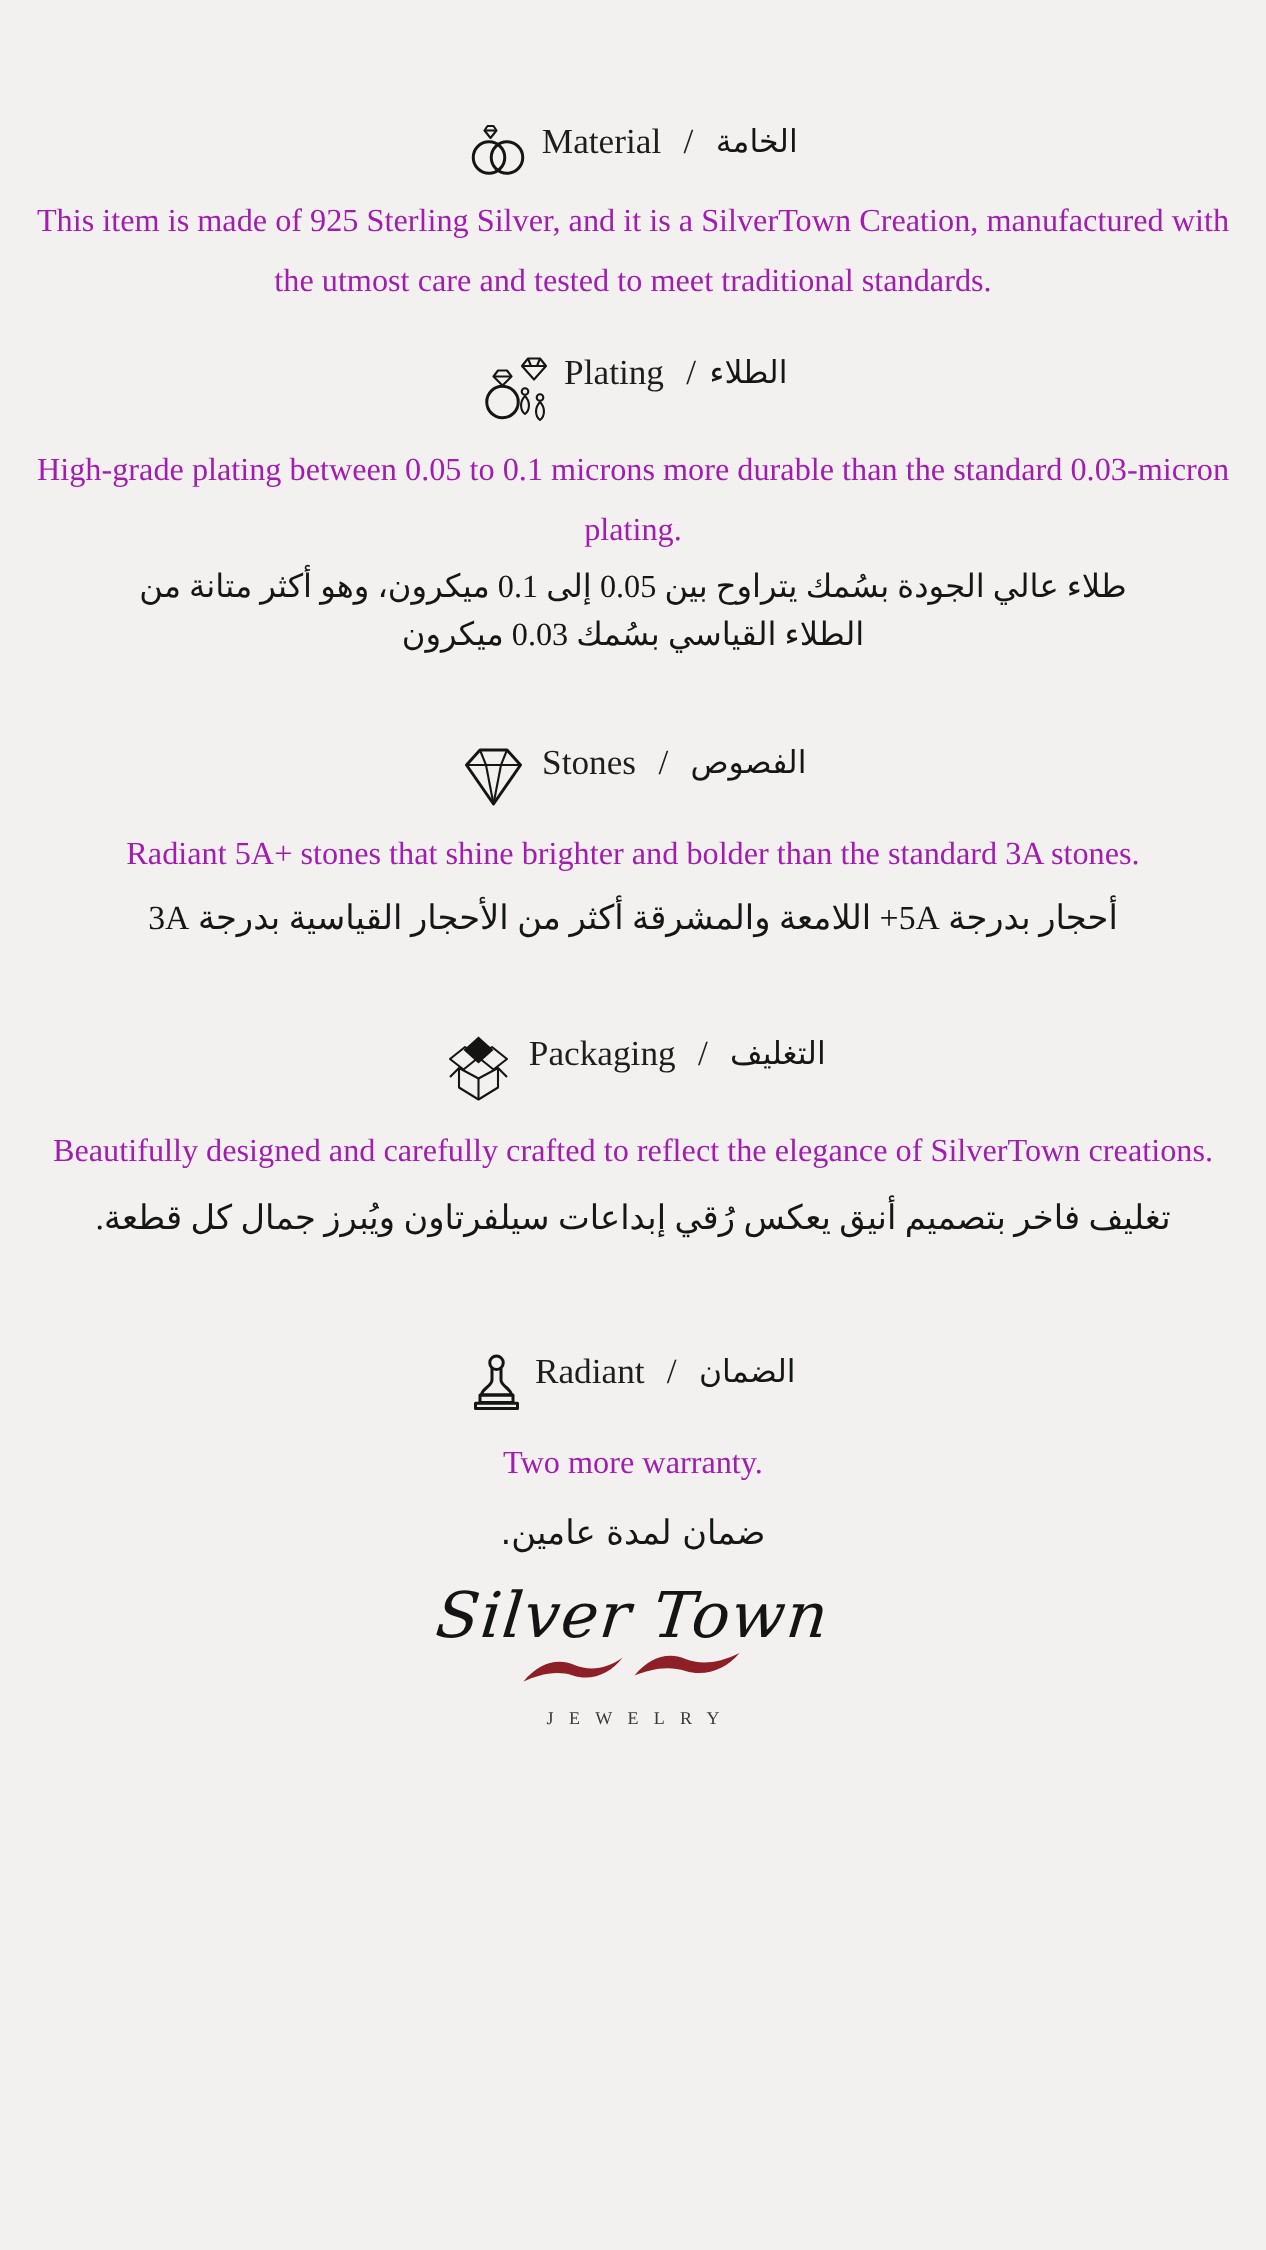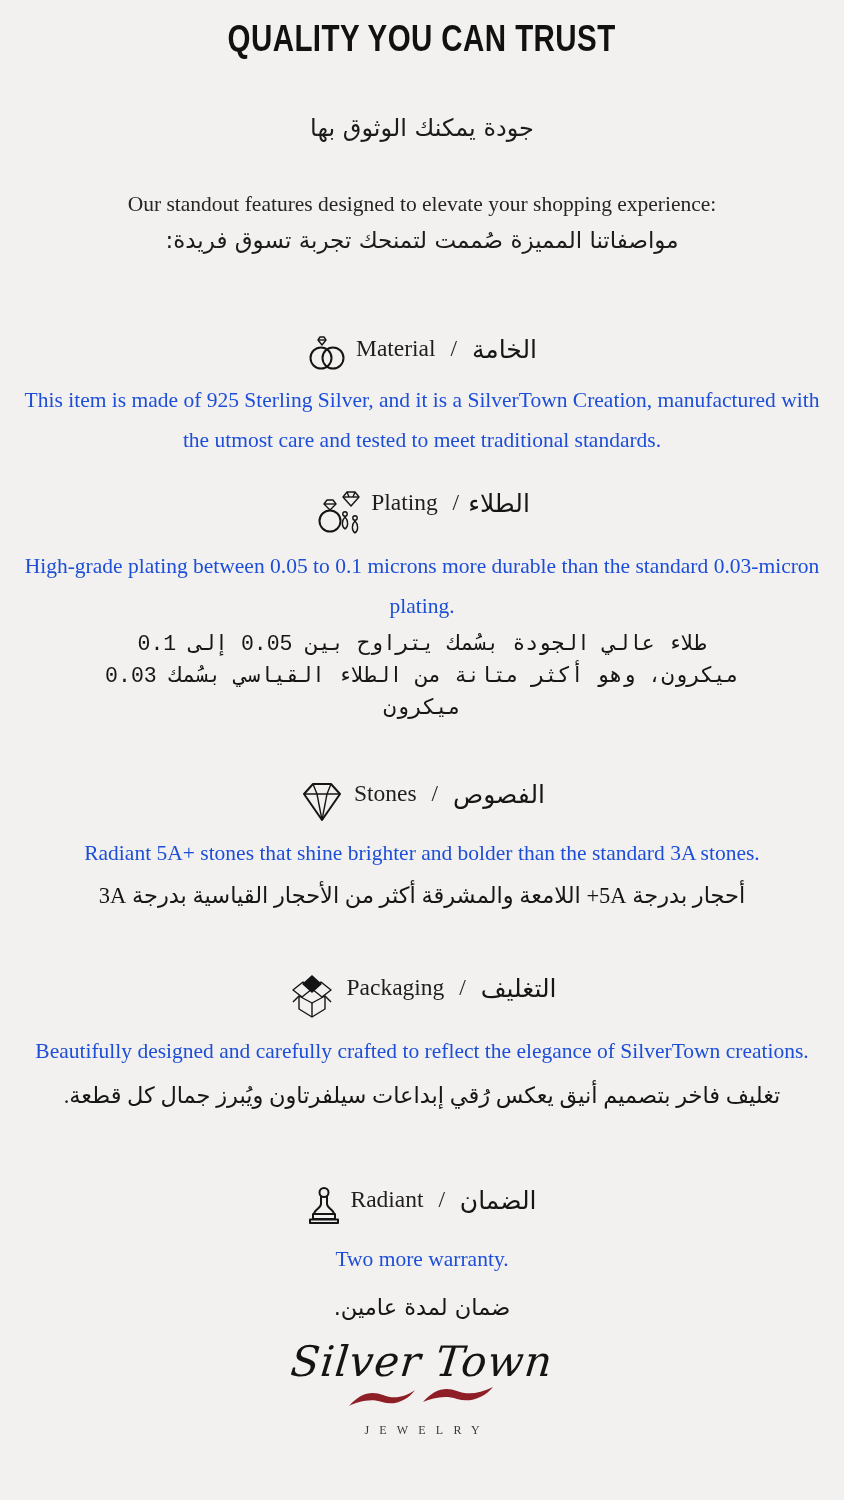--- a/index.html
+++ b/index.html
@@ -59,41 +59,41 @@
     align-items: flex-start;
     justify-content: center;
     gap: 9px;
   }
   .sec-head .icon { display: inline-flex; align-items: center; }
   .sec-head svg { display: block; }
   .sec-title-en { font-size: 23.5px; color: #1e1e1e; }
   .sec-sep { font-size: 23.5px; color: #1e1e1e; white-space: pre; }
   .sec-title-ar {
     font-family: "DejaVu Sans", sans-serif;
-    font-size: 25px;
+    font-size: 21px;
     color: #161616;
   }
   .body-en {
     margin: 10px auto 0 auto;
     max-width: 808px;
     font-size: 21.5px;
     line-height: 1.86;
-    color: #1d4ed8;
+    color: #a21caf;
   }
   .body-ar {
     margin: 4px auto 0 auto;
     max-width: 812px;
     font-family: "Liberation Serif", "DejaVu Sans", sans-serif;
     font-size: 22.5px;
     line-height: 1.78;
     color: #161616;
   }
   .plating .body-ar {
     max-width: 665px;
-    font-family: Liberation Mono, monospace;
+    font-family: Liberation Serif, serif;
     font-size: 21.5px;
     line-height: 1.48;
     margin-top: 2px;
   }
   .stones .body-ar { margin-top: 2px; }
   .warranty .body-en { line-height: 1.4; margin-top: 14px; }
   .warranty .body-ar { margin-top: 12px; font-family: "DejaVu Sans", sans-serif; }
   
   .logo { margin-top: 14px; }
   .logo-script {
@@ -117,26 +117,20 @@
   }
   .ic { stroke: #151515; fill: none; stroke-width: 2; stroke-linejoin: round; stroke-linecap: round; }
   .ic-thin { stroke: #151515; fill: none; stroke-width: 1.4; stroke-linejoin: round; }
   .ic-fill { fill: #141414; stroke: none; }
 </style>
 </head>
 <body>
 
 <div class="page">
 
-  <div class="header">
-    <div class="title">QUALITY YOU CAN TRUST</div>
-    <p class="subtitle-ar" dir="rtl">جودة يمكنك الوثوق بها</p>
-    <p class="intro-en">Our standout features designed to elevate your shopping experience:</p>
-    <p class="intro-ar" dir="rtl">مواصفاتنا المميزة صُممت لتمنحك تجربة تسوق فريدة:</p>
-  </div>
 
   <div class="section material">
     <div class="sec-head">
       <span class="icon">
         <svg width="40" height="36" viewBox="0 0 40 36">
           <polygon class="ic-thin" points="11,5 13,2 17,2 19,5 15,10"></polygon>
           <line class="ic-thin" x1="11" y1="5" x2="19" y2="5"></line>
           <circle class="ic" cx="14" cy="23" r="10.5" stroke-width="2.4"></circle>
           <circle class="ic" cx="26" cy="23" r="10.5" stroke-width="2.4"></circle>
         </svg>

